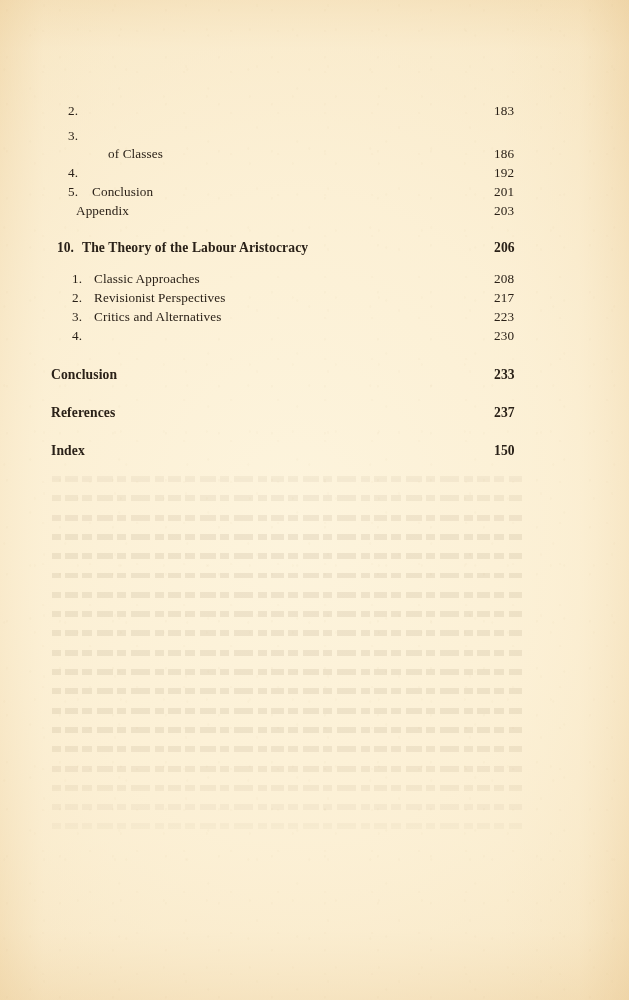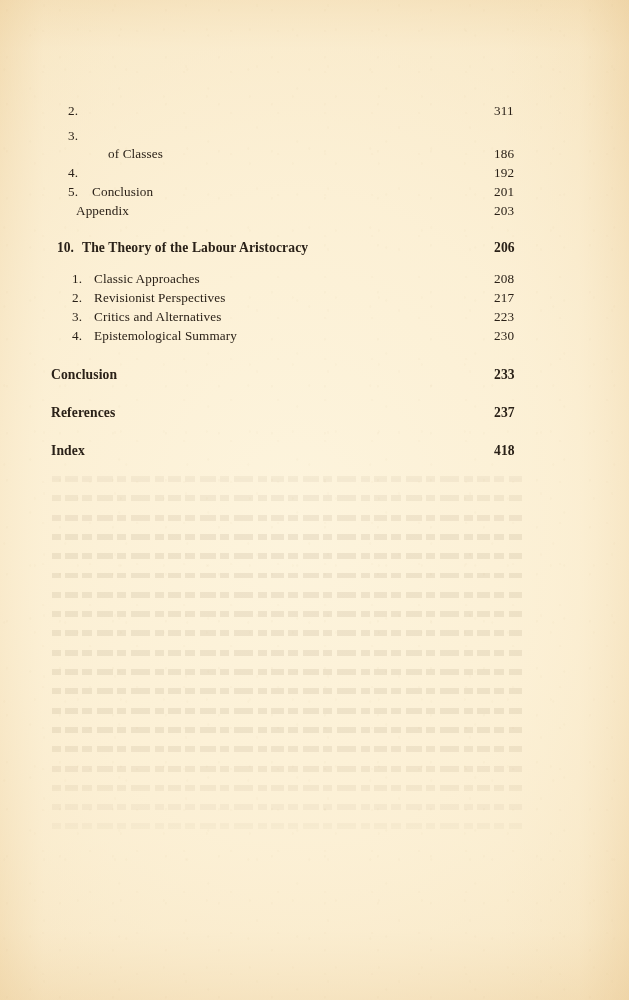--- a/index.html
+++ b/index.html
@@ -161,21 +161,21 @@
 
 <div id="page">
 
   <div id="paper-vignette"></div>
   <div id="paper-grain"></div>
   <div id="showthrough"></div>
 
   <div id="toc">
       <div class="toc-row lvl-sub" style="top: 101px;">
         <span class="num">2.</span>
-        <span class="page-num">311</span>
+        <span class="page-num">183</span>
       </div>
       <div class="toc-row lvl-sub" style="top: 126px;">
         <span class="num">3.</span>
       </div>
       <div class="toc-row lvl-cont" style="top: 144px;">
         <span class="label">of Classes</span>
         <span class="page-num">186</span>
       </div>
       <div class="toc-row lvl-sub" style="top: 163px;">
         <span class="num">4.</span>
@@ -205,30 +205,29 @@
         <span class="label">Revisionist Perspectives</span>
         <span class="page-num">217</span>
       </div>
       <div class="toc-row lvl-sub2" style="top: 307px;">
         <span class="num">3.</span>
         <span class="label">Critics and Alternatives</span>
         <span class="page-num">223</span>
       </div>
       <div class="toc-row lvl-sub2" style="top: 326px;">
         <span class="num">4.</span>
-        <span class="label">Epistemological Summary</span>
         <span class="page-num">230</span>
       </div>
       <div class="toc-row lvl-back" style="top: 365px;">
         <span class="label">Conclusion</span>
         <span class="page-num">233</span>
       </div>
       <div class="toc-row lvl-back" style="top: 403px;">
         <span class="label">References</span>
         <span class="page-num">237</span>
       </div>
       <div class="toc-row lvl-back" style="top: 441px;">
         <span class="label">Index</span>
-        <span class="page-num">418</span>
+        <span class="page-num">150</span>
       </div>
     </div>
 
 </div>
 
 </body></html>

